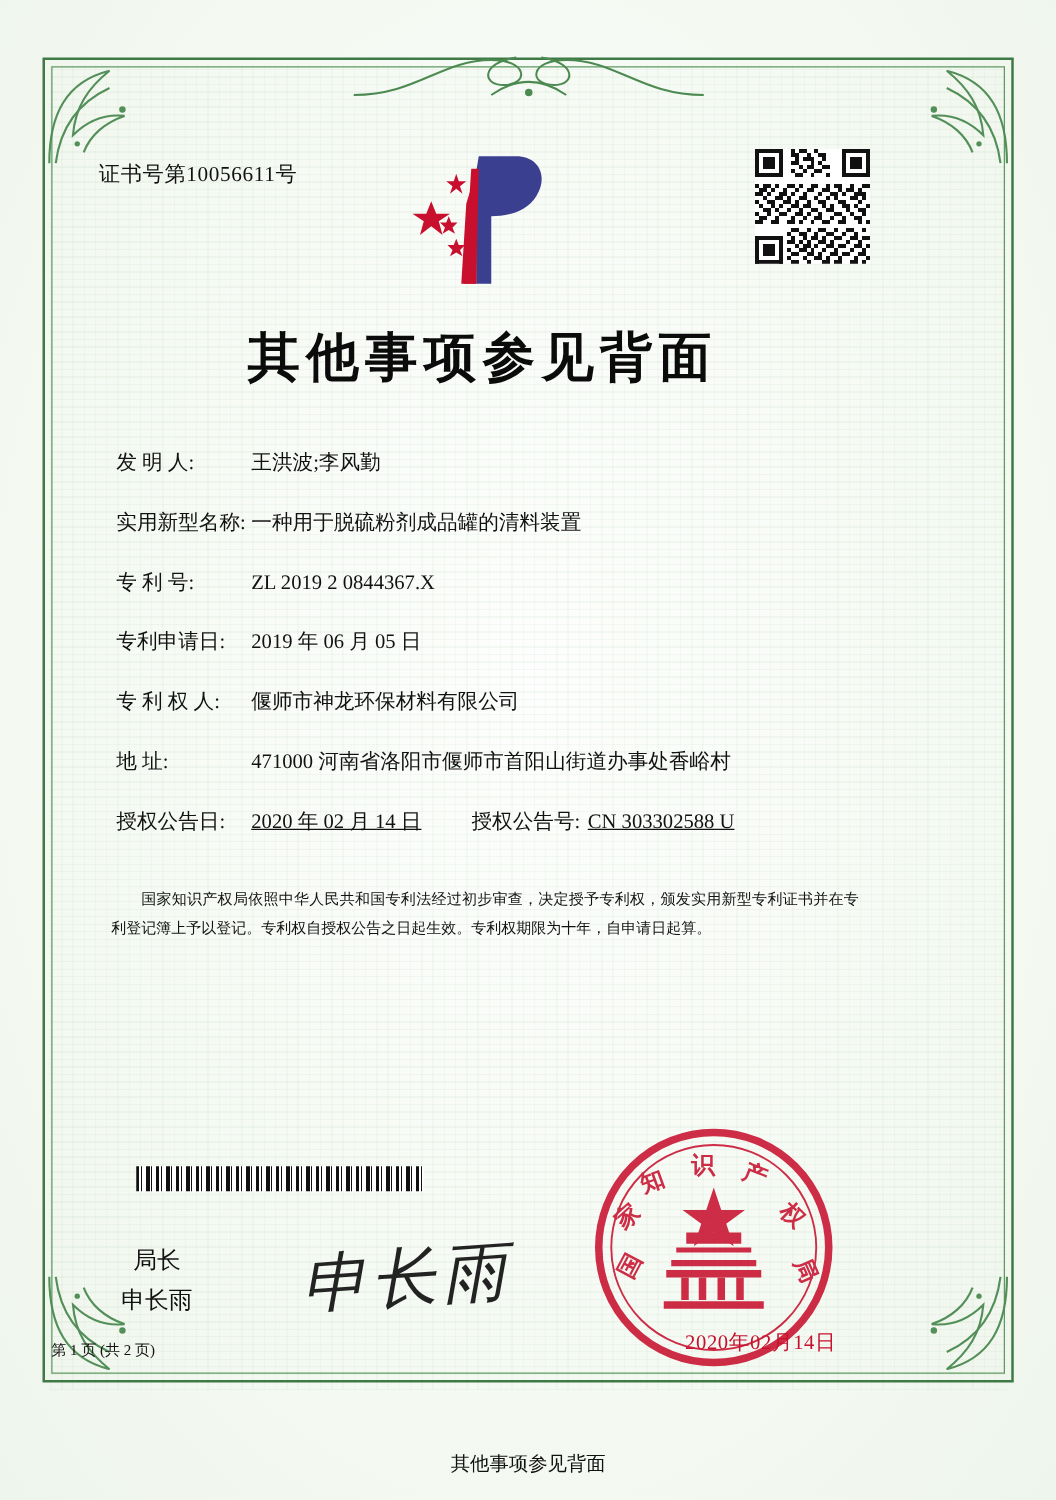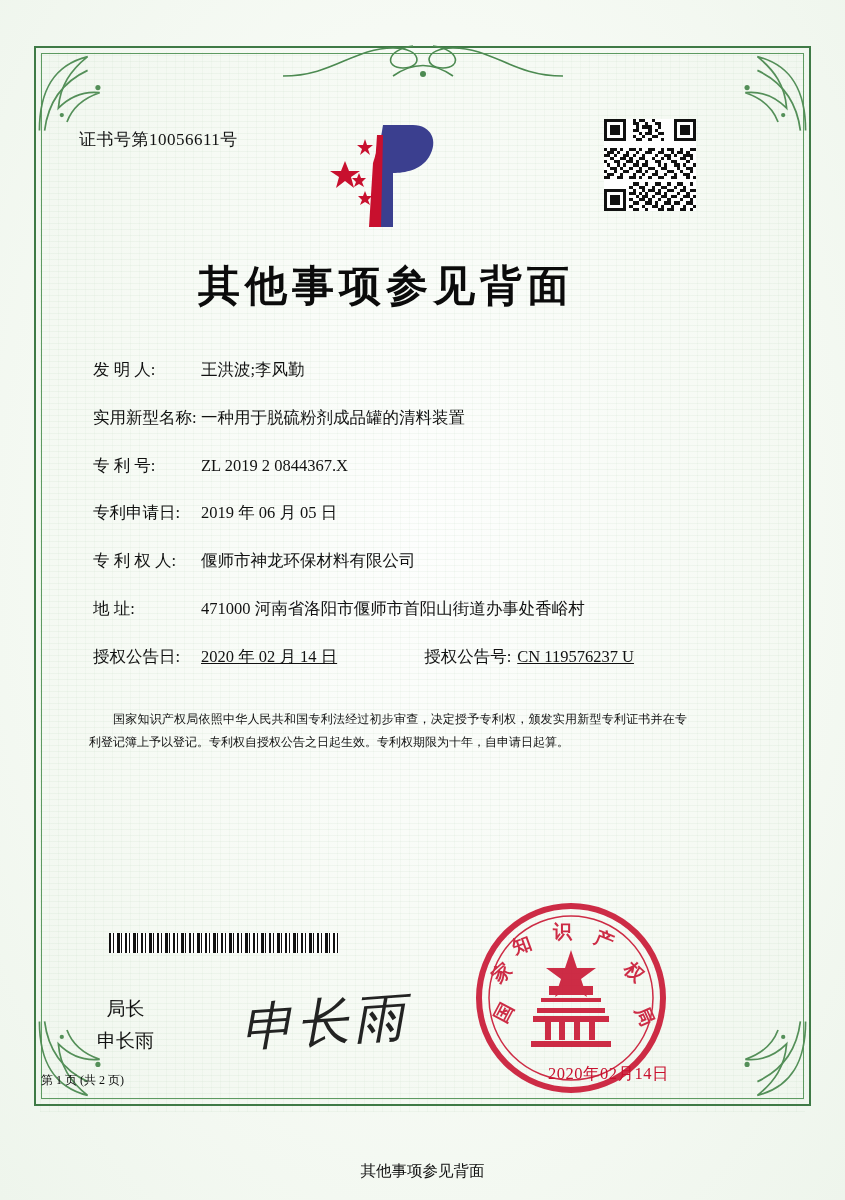--- a/index.html
+++ b/index.html
@@ -137,21 +137,20 @@
     flex: 1 1 auto;
   }
   .field-row.inline-pair .field-value {
     flex: 0 0 auto;
     margin-right: 40px;
     text-decoration: underline;
   }
   .field-label2 {
     flex: 0 0 auto;
     margin-right: 6px;
-    margin-left: 47px;
   }
 
   .paragraphs {
     position: absolute;
     left: 48px;
     right: 44px;
     top: 655px;
     font-size: 12px;
     color: #111;
     line-height: 1.95;
@@ -512,21 +511,21 @@
         <div class="field-value">偃师市神龙环保材料有限公司</div>
       </div>
       <div class="field-row">
         <div class="field-label">地 址:</div>
         <div class="field-value">471000 河南省洛阳市偃师市首阳山街道办事处香峪村</div>
       </div>
       <div class="field-row inline-pair">
         <div class="field-label">授权公告日:</div>
         <div class="field-value">2020 年 02 月 14 日</div>
         <div class="field-label2">授权公告号:</div>
-        <div class="field-value">CN 119576237 U</div>
+        <div class="field-value">CN 303302588 U</div>
       </div>
     </div>
 
     <div class="paragraphs">
       <p>国家知识产权局依照中华人民共和国专利法经过初步审查，决定授予专利权，颁发实用新型专利证书并在专利登记簿上予以登记。专利权自授权公告之日起生效。专利权期限为十年，自申请日起算。</p>
     </div>
 
     <div class="barcode"></div>
 
     <div class="signature-block">

